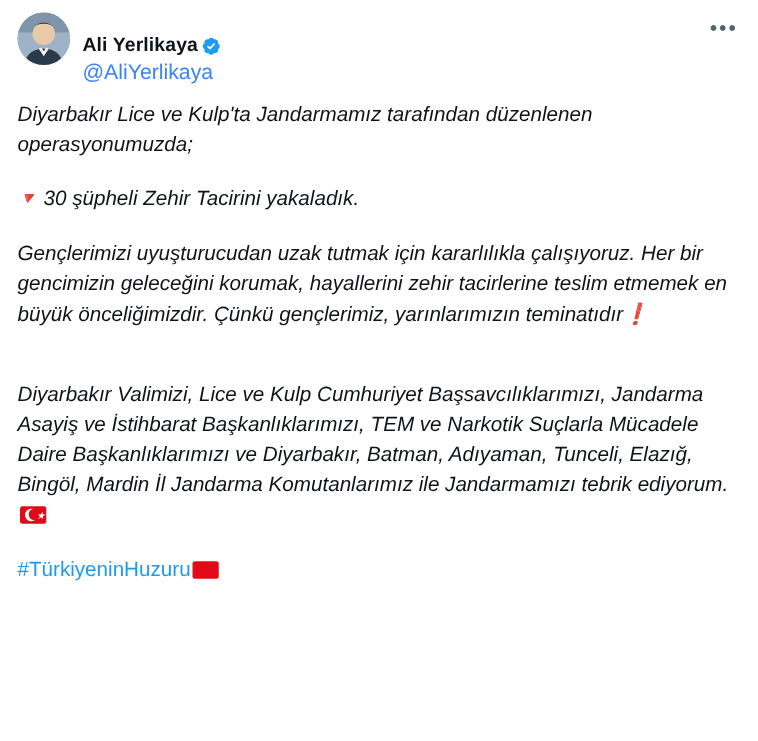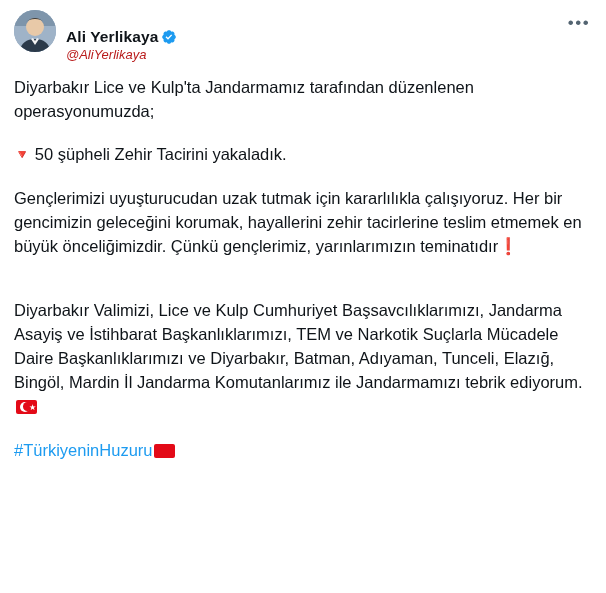--- a/index.html
+++ b/index.html
@@ -54,24 +54,23 @@
     font-size: 15.5px;
     color: #0f1419;
     letter-spacing: 0.1px;
   }
   .verified {
     display: inline-flex;
     width: 16px;
     height: 16px;
   }
   .handle {
-    font-size: 13px;
-    color: #b91c1c;
+    font-size: 17px;
+    color: #3b82f6;
     margin-top: 1px;
-    font-style: italic;
   }
   .more-btn {
     position: absolute;
     right: 0;
     top: 2px;
     width: 26px;
     height: 20px;
     display: flex;
     align-items: center;
     justify-content: center;
@@ -84,20 +83,21 @@
   .tweet-body {
     margin-top: 12px;
     font-size: 16.5px;
     line-height: 1.45;
     color: #0f1419;
     word-wrap: break-word;
   }
   .para {
     margin: 0 0 20px 0;
     white-space: pre-wrap;
+    font-style: italic;
   }
   .para:last-child { margin-bottom: 0; }
   .para.tight { margin-bottom: 0; margin-top: 40px; }
   .emoji {
     font-family: "DejaVu Sans", sans-serif;
   }
   .x-mark {
     color: #e0245e;
     font-weight: bold;
   }
@@ -189,21 +189,21 @@
     </div>
 
     <div class="more-btn">•••</div>
   </div>
 
   <div class="tweet-body">
 
     <p class="para"><span>Diyarbakır Lice ve Kulp'ta Jandarmamız tarafından düzenlenen operasyonumuzda;</span></p>
 
 
-    <p class="para"><span class="emoji tri">🔻</span> <span>50 şüpheli Zehir Tacirini yakaladık.</span></p>
+    <p class="para"><span class="emoji tri">🔻</span> <span>30 şüpheli Zehir Tacirini yakaladık.</span></p>
 
 
 
     <p class="para"><span>Gençlerimizi uyuşturucudan uzak tutmak için kararlılıkla çalışıyoruz. Her bir gencimizin geleceğini korumak, hayallerini zehir tacirlerine teslim etmemek en büyük önceliğimizdir. Çünkü gençlerimiz, yarınlarımızın teminatıdır</span><span class="emoji excl">❗</span></p>
 
     <p class="para tight"><span>Diyarbakır Valimizi, Lice ve Kulp Cumhuriyet Başsavcılıklarımızı, Jandarma Asayiş ve İstihbarat Başkanlıklarımızı, TEM ve Narkotik Suçlarla Mücadele Daire Başkanlıklarımızı ve Diyarbakır, Batman, Adıyaman, Tunceli, Elazığ, Bingöl, Mardin İl Jandarma Komutanlarımız ile Jandarmamızı tebrik ediyorum.</span><span class="flag"><span class="moon"></span><span class="moon2"></span><span class="star">★</span></span></p>
 
     <div class="hashline">
       <a class="hashtag" href="#">#TürkiyeninHuzuru</a><span class="flag"></span>
     </div>

